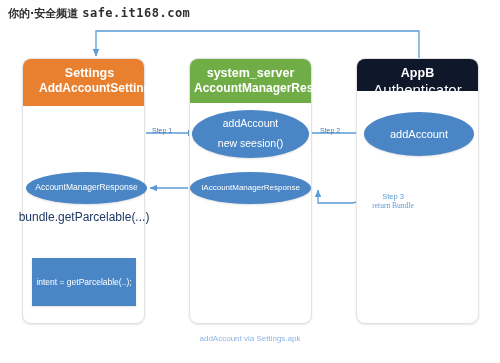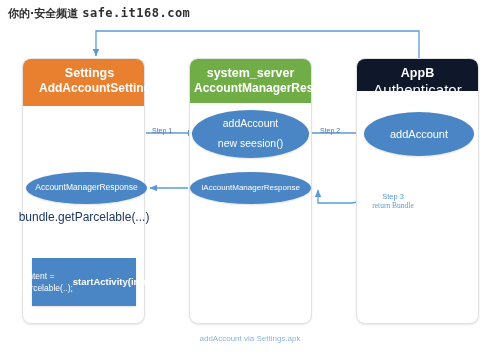--- a/index.html
+++ b/index.html
@@ -185,21 +185,20 @@
   <div class="ellipse" style="left:26px; top:172px; width:121px; height:32px; font-size:8.5px;">
     <span>AccountManagerResponse</span>
   </div>
 
   <div class="lbl lbl-step4" style="left:16px; top:210px; width:136px;">
     <span class="s4b">bundle.getParcelable(...)</span>
   </div>
 
   <div class="rect-node" style="left:32px; top:258px; width:104px; height:48px;">
     <span class="l1">intent = getParcelable(..);</span>
-    <span class="l2">startActivity(intent)</span>
   </div>
 
   <div class="lane" style="left:189px; top:58px; width:123px; height:266px;">
     <div class="lane-head" style="background:#70ad47; height:44px;">
       <span class="ln1">system_server</span>
       <span class="ln2">AccountManagerResponse</span>
     </div>
   </div>
 
   <div class="ellipse" style="left:192px; top:110px; width:117px; height:48px; font-size:10.5px;">

